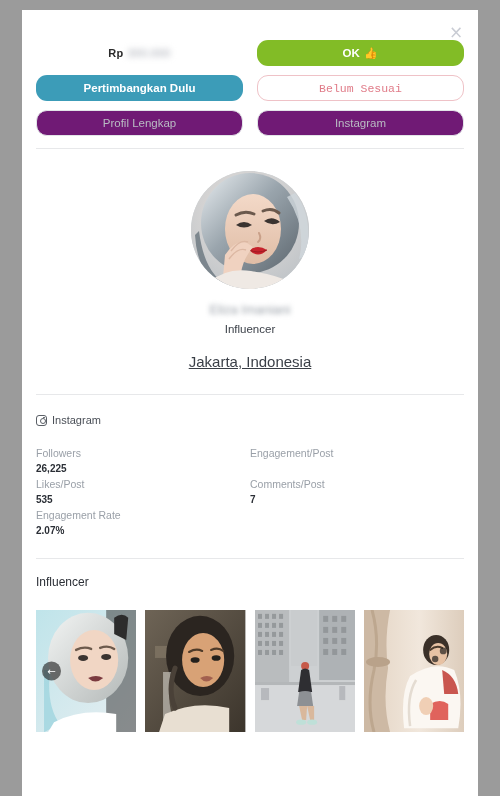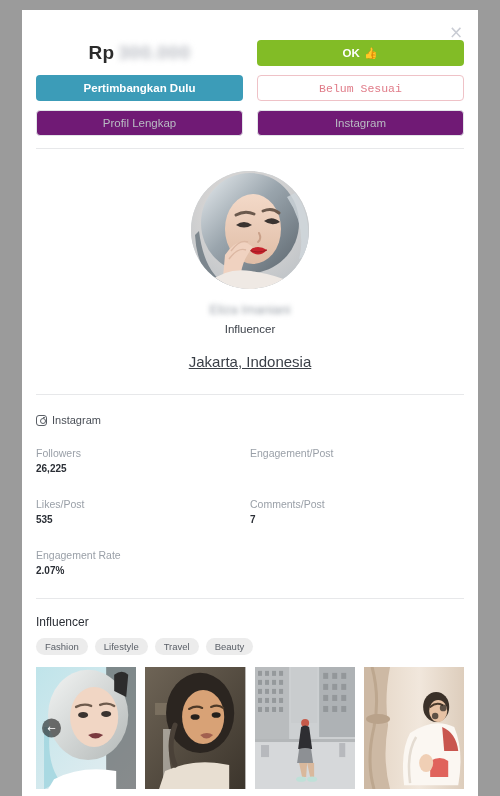--- a/index.html
+++ b/index.html
@@ -73,40 +73,40 @@
   }
   .act-cell {
     flex: 1 1 0;
     min-width: 0;
     display: flex;
     align-items: center;
     justify-content: center;
   }
 
   .price {
-    font-size: 19px;
+    font-size: 11px;
     font-weight: bold;
     color: #2b2b2b;
     letter-spacing: .2px;
     display: inline-flex;
     align-items: baseline;
     gap: 4px;
     white-space: nowrap;
   }
   .price .blur {
     color: #b9bcc3;
     filter: blur(3.2px);
     -webkit-filter: blur(3.2px);
     letter-spacing: .5px;
   }
 
   .btn {
     width: 100%;
     height: 26px;
-    border-radius: 4px;
+    border-radius: 11px;
     font-size: 11.5px;
     font-weight: bold;
     display: flex;
     align-items: center;
     justify-content: center;
     gap: 5px;
     cursor: pointer;
     border: 1px solid transparent;
     white-space: nowrap;
     font-family: "Liberation Sans", sans-serif;
@@ -194,21 +194,21 @@
     position: absolute;
     right: 1.4px; top: 1.2px;
     width: 1.3px; height: 1.3px;
     background: #5a5f66;
     border-radius: 50%;
   }
 
   .stats-grid {
     display: grid;
     grid-template-columns: 1fr 1fr;
-    row-gap: 24px;
+    row-gap: 4px;
     margin-top: 21px;
   }
   .stat-label {
     font-size: 10.5px;
     color: #9aa0a8;
     margin-bottom: 4px;
   }
   .stat-value {
     font-size: 10px;
     font-weight: bold;
@@ -400,26 +400,20 @@
         <div class="stat-value">2.07%</div>
       </div>
       <div></div>
     </div>
   </div>
 
   <div class="divider" style="margin-top:22px;"></div>
 
   <div class="tag-section">
     <div class="tag-heading">Influencer</div>
-    <div class="tag-row">
-      <span class="tag">Fashion</span>
-      <span class="tag">Lifestyle</span>
-      <span class="tag">Travel</span>
-      <span class="tag">Beauty</span>
-    </div>
   </div>
 
   <div class="gallery">
 
     <div class="gal-item">
       <svg viewBox="0 0 100 122" preserveAspectRatio="xMidYMid slice">
         <defs>
           <linearGradient id="g1bg" x1="0" y1="0" x2="1" y2="1">
             <stop offset="0%" stop-color="#bfe4ea"></stop>
               <stop offset="100%" stop-color="#e7eef1"></stop>

